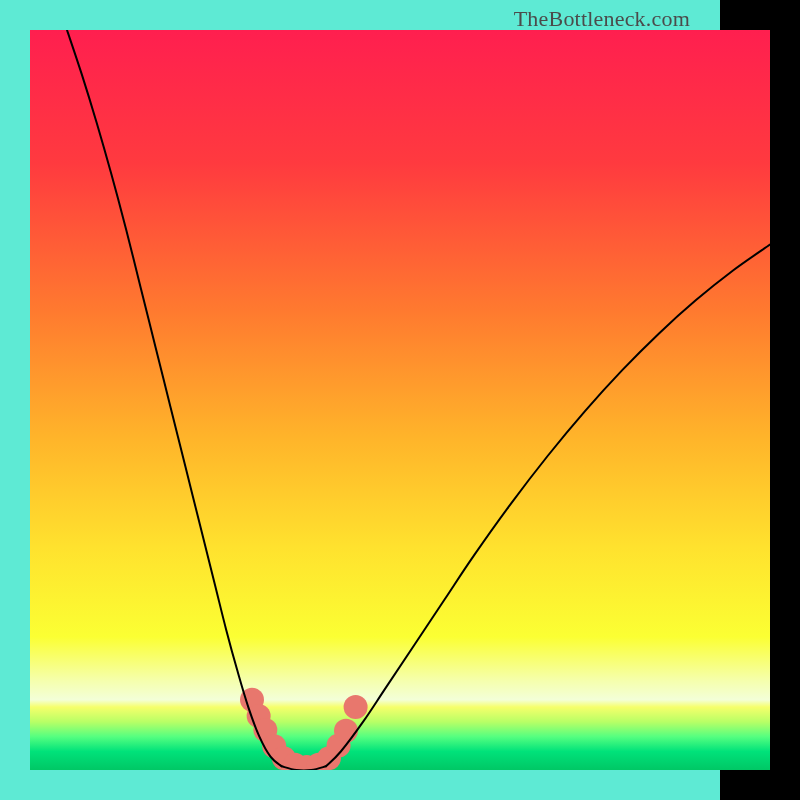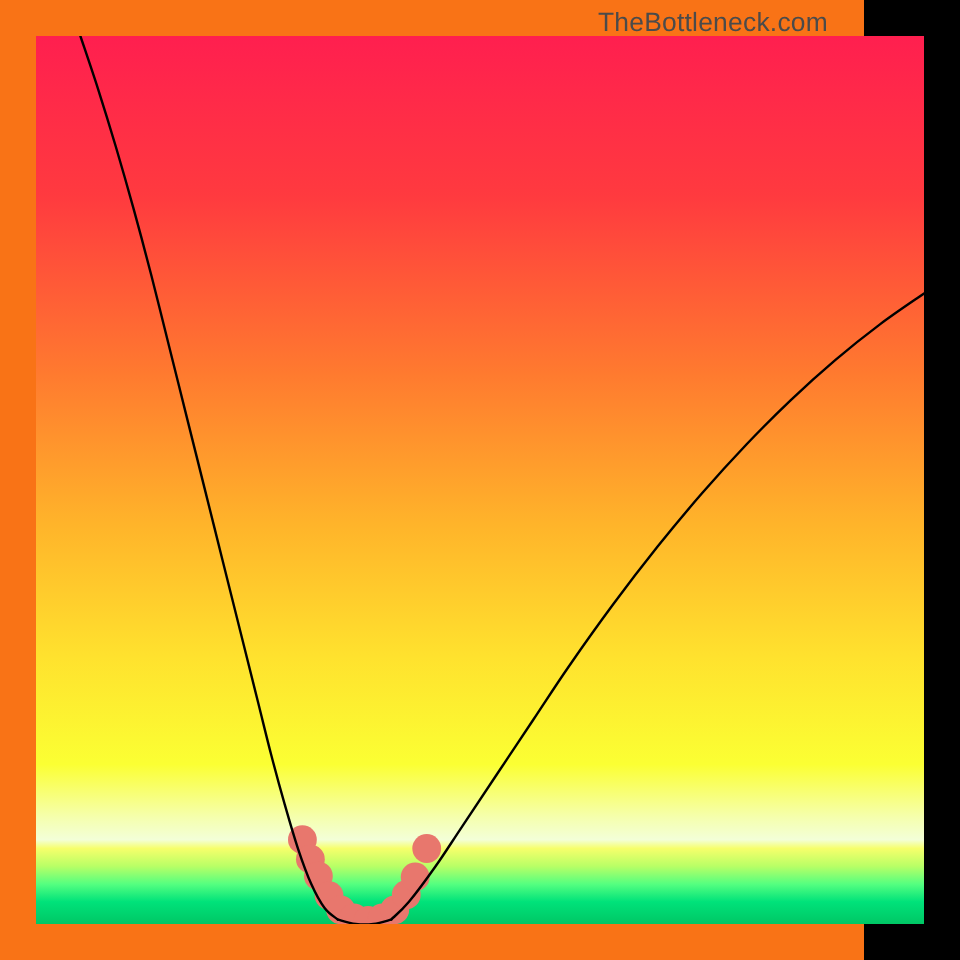--- a/index.html
+++ b/index.html
@@ -8,21 +8,22 @@
     width: 800px;
     height: 800px;
     overflow: hidden;
     background: #000;
     font-family: Arial, Helvetica, sans-serif;
   }
   .frame {
     position: absolute;
     left: 0; top: 0;
     width: 720px; height: 800px;
-    background: #f97316;
+    background: #5eead4;
+    font-family: Liberation Serif, serif;
   }
   .plot {
     position: absolute;
     left: 30px;
     top: 30px;
     width: 740px;
     height: 740px;
     overflow: hidden;
   }
   .gradient {

